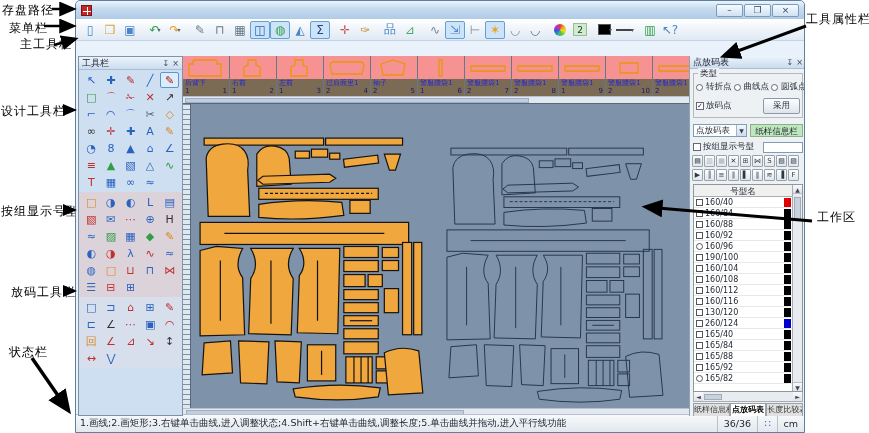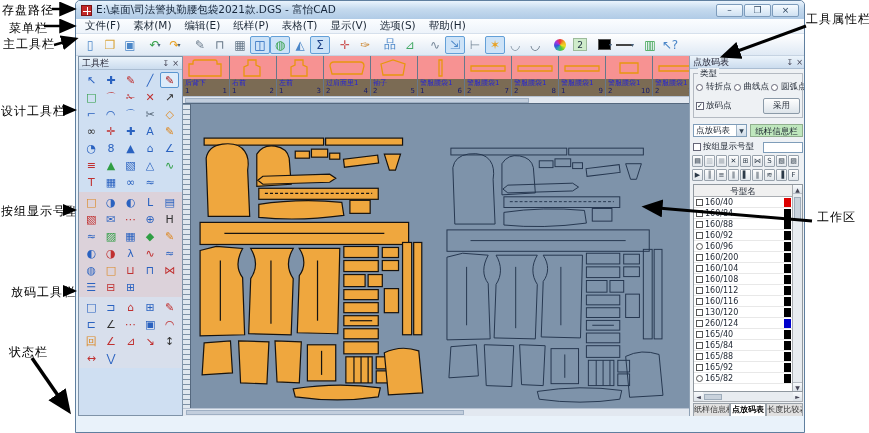--- a/index.html
+++ b/index.html
@@ -127,50 +127,39 @@
   .status-cell { border-left:1px solid #b8c2cd; height:100%; display:flex; align-items:center; justify-content:center; padding:0 6px; }
   #grid-icon { color:#3366cc; font-size:10px; }
 </style>
 </head>
 <body>
 
 <div id="stage">
 
   <div class="ann" style="left:2px;top:2px;">存盘路径</div>
   <div class="ann" style="left:9px;top:20px;">菜单栏</div>
-  <div class="ann" style="left:3px;top:36px;">主工具栏</div>
+  <div class="ann" style="left:20px;top:36px;">主工具栏</div>
   <div class="ann" style="left:1px;top:103px;">设计工具栏</div>
   <div class="ann" style="left:1px;top:203px;">按组显示号型</div>
   <div class="ann" style="left:11px;top:284px;">放码工具栏</div>
   <div class="ann" style="left:9px;top:344px;">状态栏</div>
   <div class="ann" style="left:806px;top:11px;">工具属性栏</div>
   <div class="ann" style="left:817px;top:209px;">工作区</div>
 
   <div id="appwin">
 
     <div id="titlebar">
       <div id="app-icon"></div>
-      <div id="title-text">E:\桌面\司法警执勤腰包袋2021款.DGS - 富怡CAD</div>
       <div id="win-btns">
           <span class="win-btn">–</span>
           <span class="win-btn">❐</span>
           <span class="win-btn">×</span>
         </div>
     </div>
 
-    <div id="menubar">
-        <span class="menu-item">文件(F)</span>
-        <span class="menu-item">素材(M)</span>
-        <span class="menu-item">编辑(E)</span>
-        <span class="menu-item">纸样(P)</span>
-        <span class="menu-item">表格(T)</span>
-        <span class="menu-item">显示(V)</span>
-        <span class="menu-item">选项(S)</span>
-        <span class="menu-item">帮助(H)</span>
-      </div>
 
     <div id="main-toolbar">
         <span class="tbtn">
           <span style="color: rgb(74, 134, 200);">▯</span>
         </span>
         <span class="tbtn">
           <span style="color: rgb(217, 164, 58);">❐</span>
         </span>
         <span class="tbtn">
           <span style="color: rgb(74, 134, 200);">▣</span>
@@ -668,21 +657,21 @@
                 <span class="size-text">160/92</span>
                 <span class="size-swatch" style="background: rgb(0, 0, 0);"></span>
               </div>
               <div class="size-row">
                 <span class="size-cb radio"></span>
                 <span class="size-text">160/96</span>
                 <span class="size-swatch" style="background: rgb(0, 0, 0);"></span>
               </div>
               <div class="size-row">
                 <span class="size-cb"></span>
-                <span class="size-text">160/200</span>
+                <span class="size-text">190/100</span>
                 <span class="size-swatch" style="background: rgb(0, 0, 0);"></span>
               </div>
               <div class="size-row">
                 <span class="size-cb"></span>
                 <span class="size-text">160/104</span>
                 <span class="size-swatch" style="background: rgb(0, 0, 0);"></span>
               </div>
               <div class="size-row">
                 <span class="size-cb"></span>
                 <span class="size-text">160/108</span>
@@ -746,20 +735,26 @@
         <span id="hthumb"></span>
         <span class="ha" style="margin-left:auto;">►</span>
       </div>
       <div id="gp-tabs">
           <span class="gp-tab">纸样信息栏</span>
           <span class="gp-tab active">点放码表</span>
           <span class="gp-tab">长度比较表</span>
         </div>
     </div>
 
+    <div id="statusbar">
+      <span id="status-text">1.画线;2.画矩形;3.右键单击曲线,进入调整状态;4.Shift+右键单击曲线,调整长度;5.单击曲线并拖动,进入平行线功能</span>
+      <span class="status-cell">36/36</span>
+      <span class="status-cell" id="grid-icon">∷</span>
+      <span class="status-cell">cm</span>
+    </div>
   </div>
 
   <svg id="overlay" width="869" height="433">
     <defs>
       <marker id="ah" markerWidth="8" markerHeight="8" refX="5.5" refY="3" orient="auto">
         <path d="M0,0 L7,3 L0,6 Z" fill="#000"></path>
       </marker>
     </defs>
     <line x1="52" y1="9" x2="73" y2="9" stroke="#000" stroke-width="2.5" marker-end="url(#ah)"></line>
     <line x1="44" y1="26" x2="73" y2="26" stroke="#000" stroke-width="2.5" marker-end="url(#ah)"></line>

